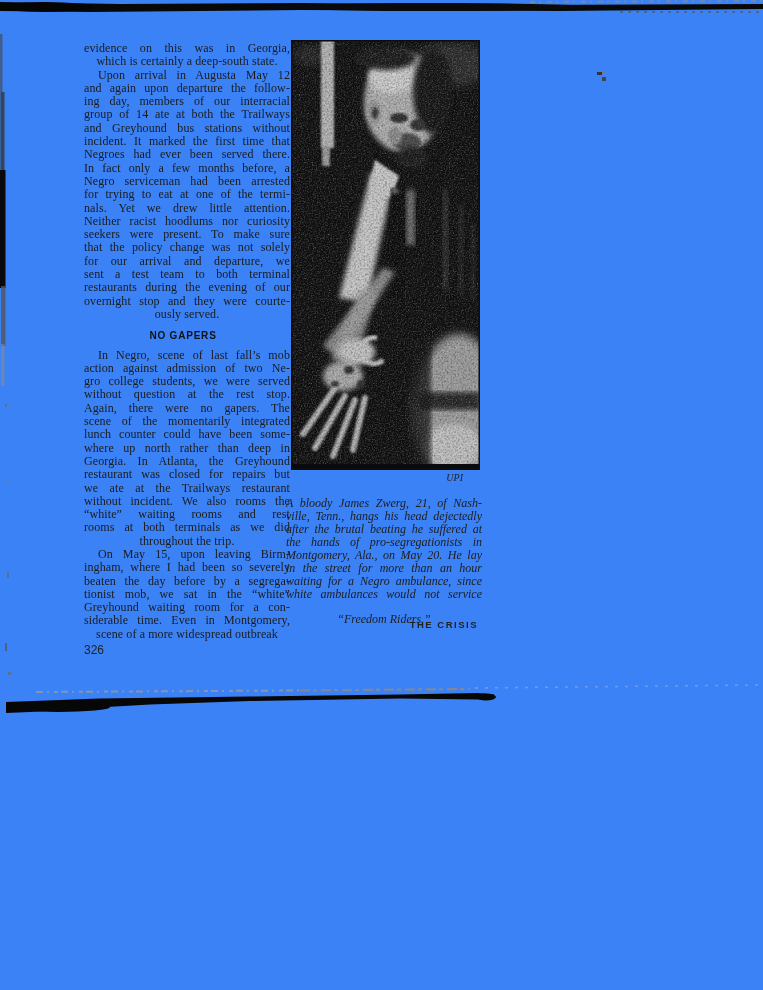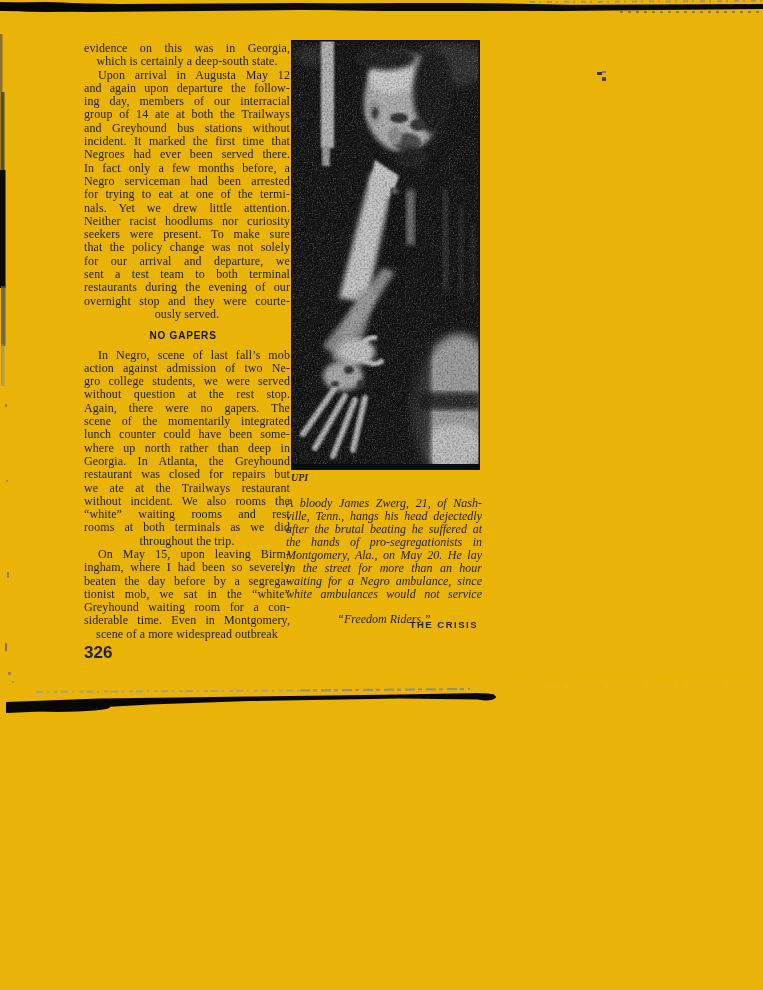--- a/index.html
+++ b/index.html
@@ -1,43 +1,43 @@
 <!DOCTYPE html>
 <html><head>
 <meta charset="utf-8">
 <style>
   html,body{margin:0;padding:0;background:#e9e9e9;}
-  #page{position:relative;width:763px;height:990px;background:#eab308;overflow:hidden;
+  #page{position:relative;width:763px;height:990px;background:#3b82f6;overflow:hidden;
         font-family:"Liberation Serif",serif;color:#1b1b1b;}
   
   #article-column{position:absolute;left:84px;top:42px;width:206px;
     font-size:12px;line-height:13.3px;letter-spacing:.1px;}
   .jline{height:13.3px;overflow:hidden;text-align:justify;white-space:normal;}
   .jline::after{content:"";display:inline-block;width:100%;height:0;}
   .jline.last{text-align:center;}
   .jline.last::after{content:none;}
   .jline.indent{text-indent:14px;}
   .heading{font-family:"Liberation Sans",sans-serif;font-weight:bold;
     font-size:10px;letter-spacing:.8px;text-align:center;
     margin:8px 8px 6px 0;line-height:13.3px;color:#111;}
   
   #photo{position:absolute;left:291px;top:40px;width:189px;height:430px;}
   #photo svg{display:block;}
-  #photo-credit{position:absolute;left:291px;top:472px;width:187px;
-    font-size:10px;font-style:italic;font-weight:bold;color:#222;}
+  #photo-credit{position:absolute;left:276px;top:472px;width:187px;text-align:right;
+    font-size:10px;font-style:italic;font-weight:normal;color:#222;}
   
   #caption{position:absolute;left:286px;top:497px;width:196px;
     font-size:12px;line-height:13px;font-style:italic;color:#1d1d1d;}
   .cap-line{height:13px;overflow:hidden;text-align:justify;}
   .cap-line::after{content:"";display:inline-block;width:100%;height:0;}
   .cap-line.centered{text-align:center;margin-top:12px;}
   .cap-line.centered::after{content:none;}
   
   #footer-page-number{position:absolute;left:84px;top:643px;
-    font-family:"Liberation Sans",sans-serif;font-weight:bold;font-size:17px;color:#222;}
+    font-family:"Liberation Sans",sans-serif;font-weight:normal;font-size:12px;color:#222;}
   #footer-magazine{position:absolute;left:291px;top:619px;width:187px;text-align:right;
     font-family:"Liberation Sans",sans-serif;font-weight:bold;font-size:9.5px;
     letter-spacing:1.5px;color:#222;}
   
   .artifact{position:absolute;pointer-events:none;}
 </style>
 </head>
 <body>
 
 <div id="page">

